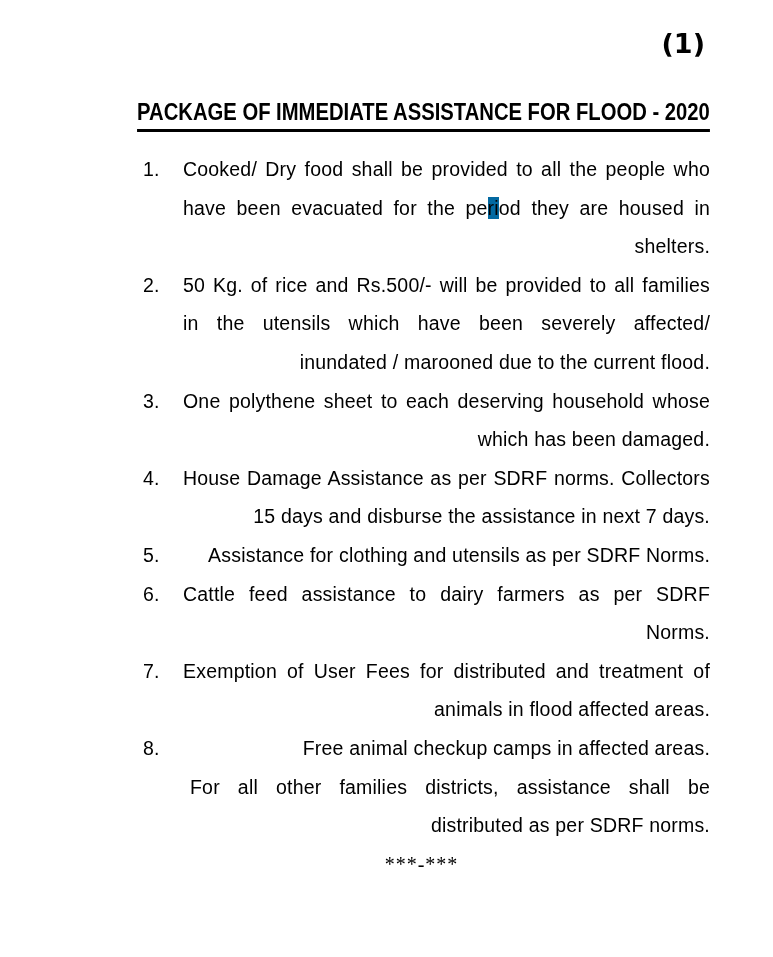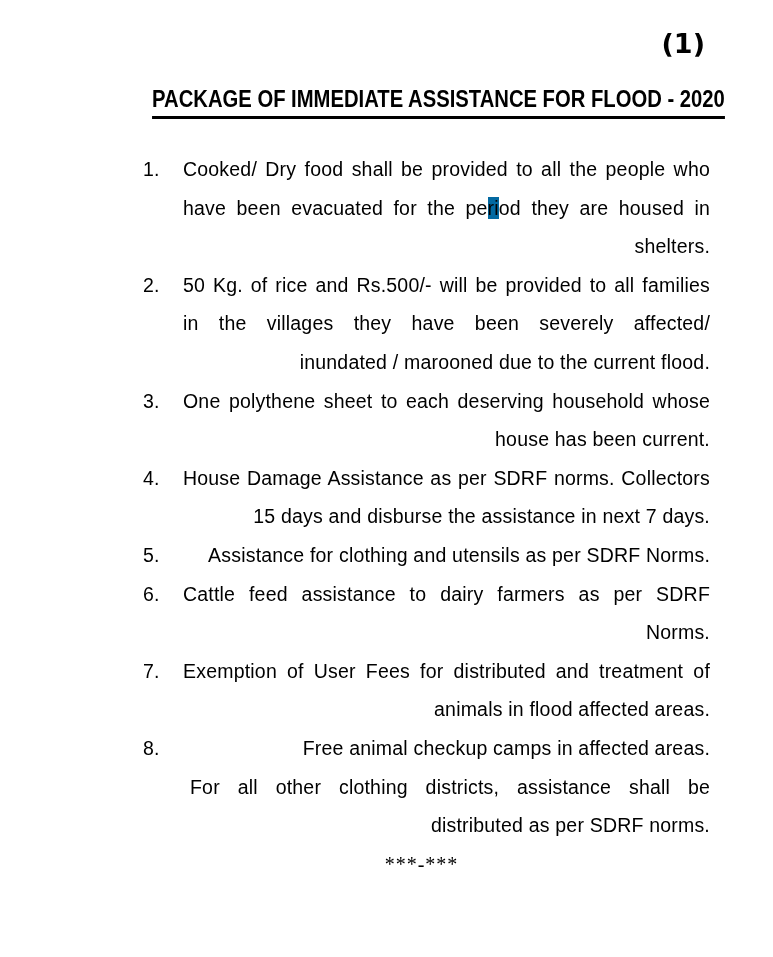--- a/index.html
+++ b/index.html
@@ -20,24 +20,25 @@
     position: absolute;
     top: 26px;
     right: 68px;
     font-family: "DejaVu Sans", sans-serif;
     font-weight: 700;
     font-size: 27px;
     line-height: 36px;
   }
   .title-row {
     position: absolute;
-    top: 84px;
+    top: 97px;
     left: 113px;
     width: 620px;
     display: flex;
+    justify-content: center;
   }
   .title {
     display: inline-block;
     font-weight: 700;
     font-size: 23px;
     line-height: 30px;
     white-space: nowrap;
     border-bottom: 3px solid #000000;
     padding-bottom: 2px;
     transform: scaleX(0.88);
@@ -101,27 +102,27 @@
     <div class="list">
         <div class="item">
           <span class="num">1.</span>
           <div class="line just">Cooked/ Dry food shall be provided to all the people who</div>
           <div class="line just"><span>have been evacuated for the pe</span><span class="hl">ri</span><span>od they are housed in</span></div>
           <div class="line last">shelters.</div>
         </div>
         <div class="item">
           <span class="num">2.</span>
           <div class="line just">50 Kg. of rice and Rs.500/- will be provided to all families</div>
-          <div class="line just">in the villages they have been severely affected/</div>
+          <div class="line just">in the utensils which have been severely affected/</div>
           <div class="line last">inundated / marooned due to the current flood.</div>
         </div>
         <div class="item">
           <span class="num">3.</span>
           <div class="line just">One polythene sheet to each deserving household whose</div>
-          <div class="line last">house has been current.</div>
+          <div class="line last">which has been damaged.</div>
         </div>
         <div class="item">
           <span class="num">4.</span>
           <div class="line just">House Damage Assistance as per SDRF norms. Collectors</div>
           <div class="line last">15 days and disburse the assistance in next 7 days.</div>
         </div>
         <div class="item">
           <span class="num">5.</span>
           <div class="line last">Assistance for clothing and utensils as per SDRF Norms.</div>
         </div>
@@ -134,19 +135,19 @@
           <span class="num">7.</span>
           <div class="line just">Exemption of User Fees for distributed and treatment of</div>
           <div class="line last">animals in flood affected areas.</div>
         </div>
         <div class="item">
           <span class="num">8.</span>
           <div class="line last">Free animal checkup camps in affected areas.</div>
         </div>
       </div>
     <div class="closing">
-        <div class="line just first">For all other clothing districts, assistance shall be</div>
+        <div class="line just first">For all other families districts, assistance shall be</div>
         <div class="line last">distributed as per SDRF norms.</div>
       </div>
     <div class="separator">***-***</div>
   </div>
 
 </div>
 
 </body></html>

